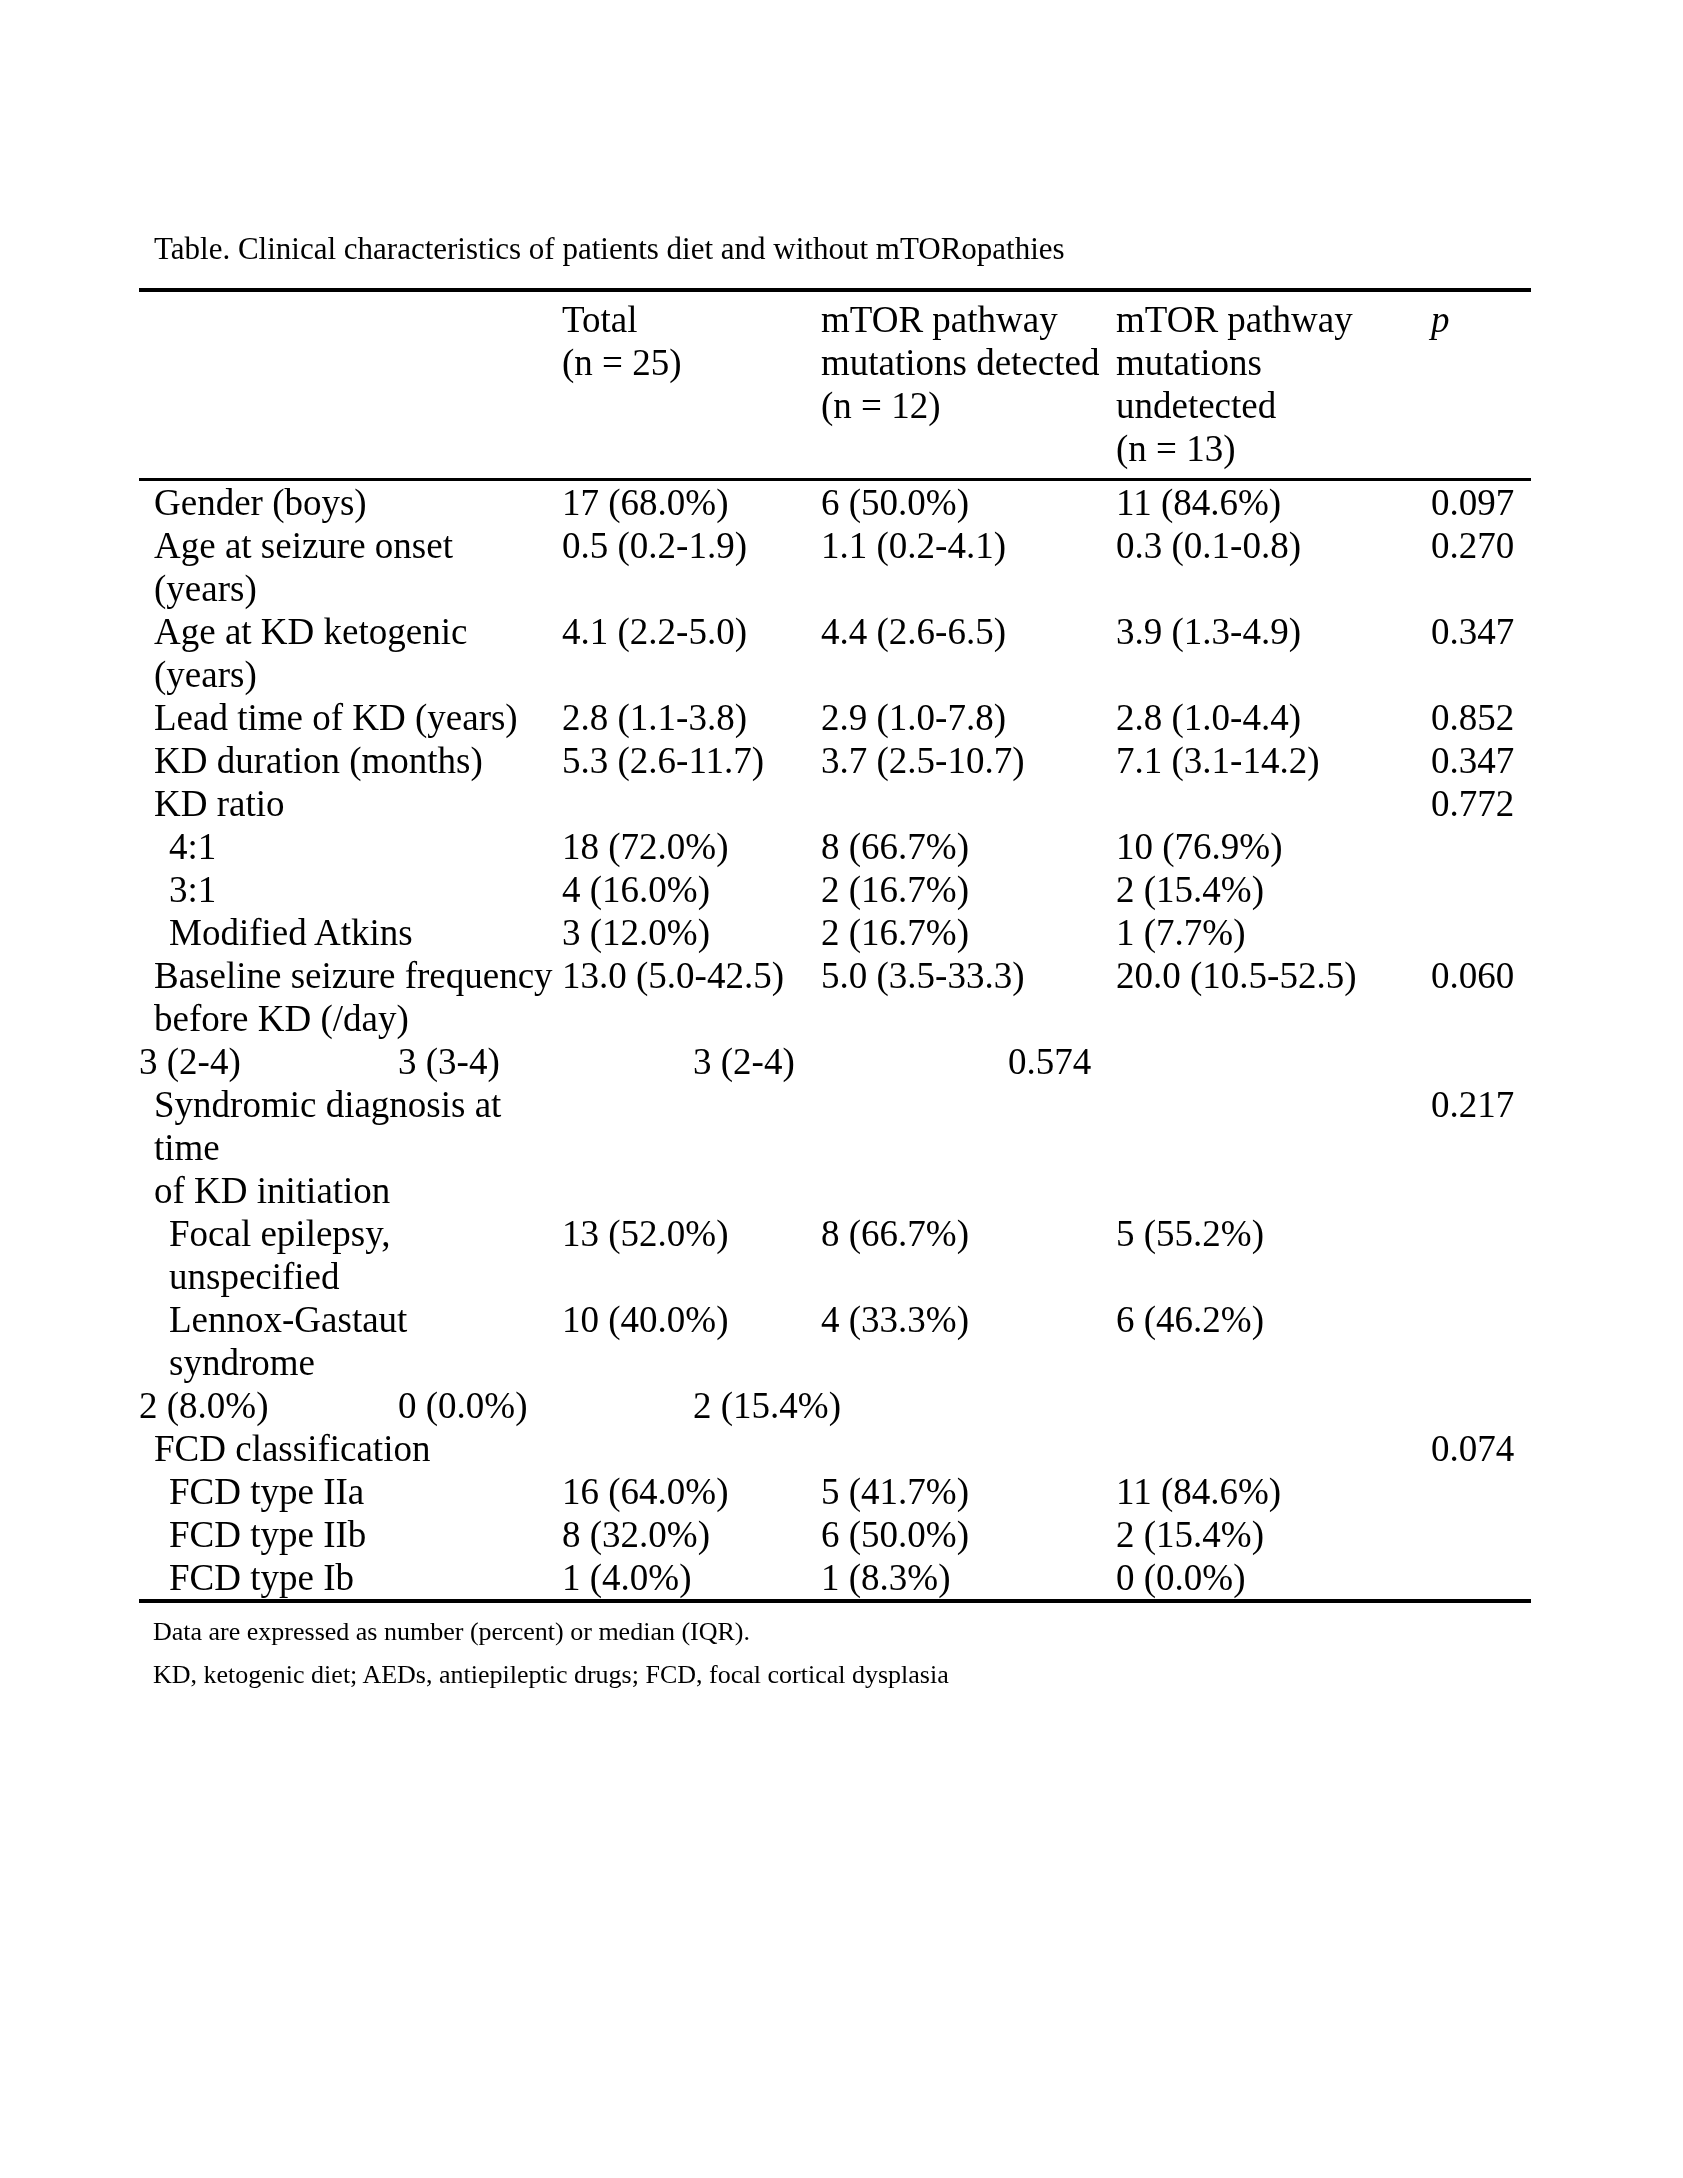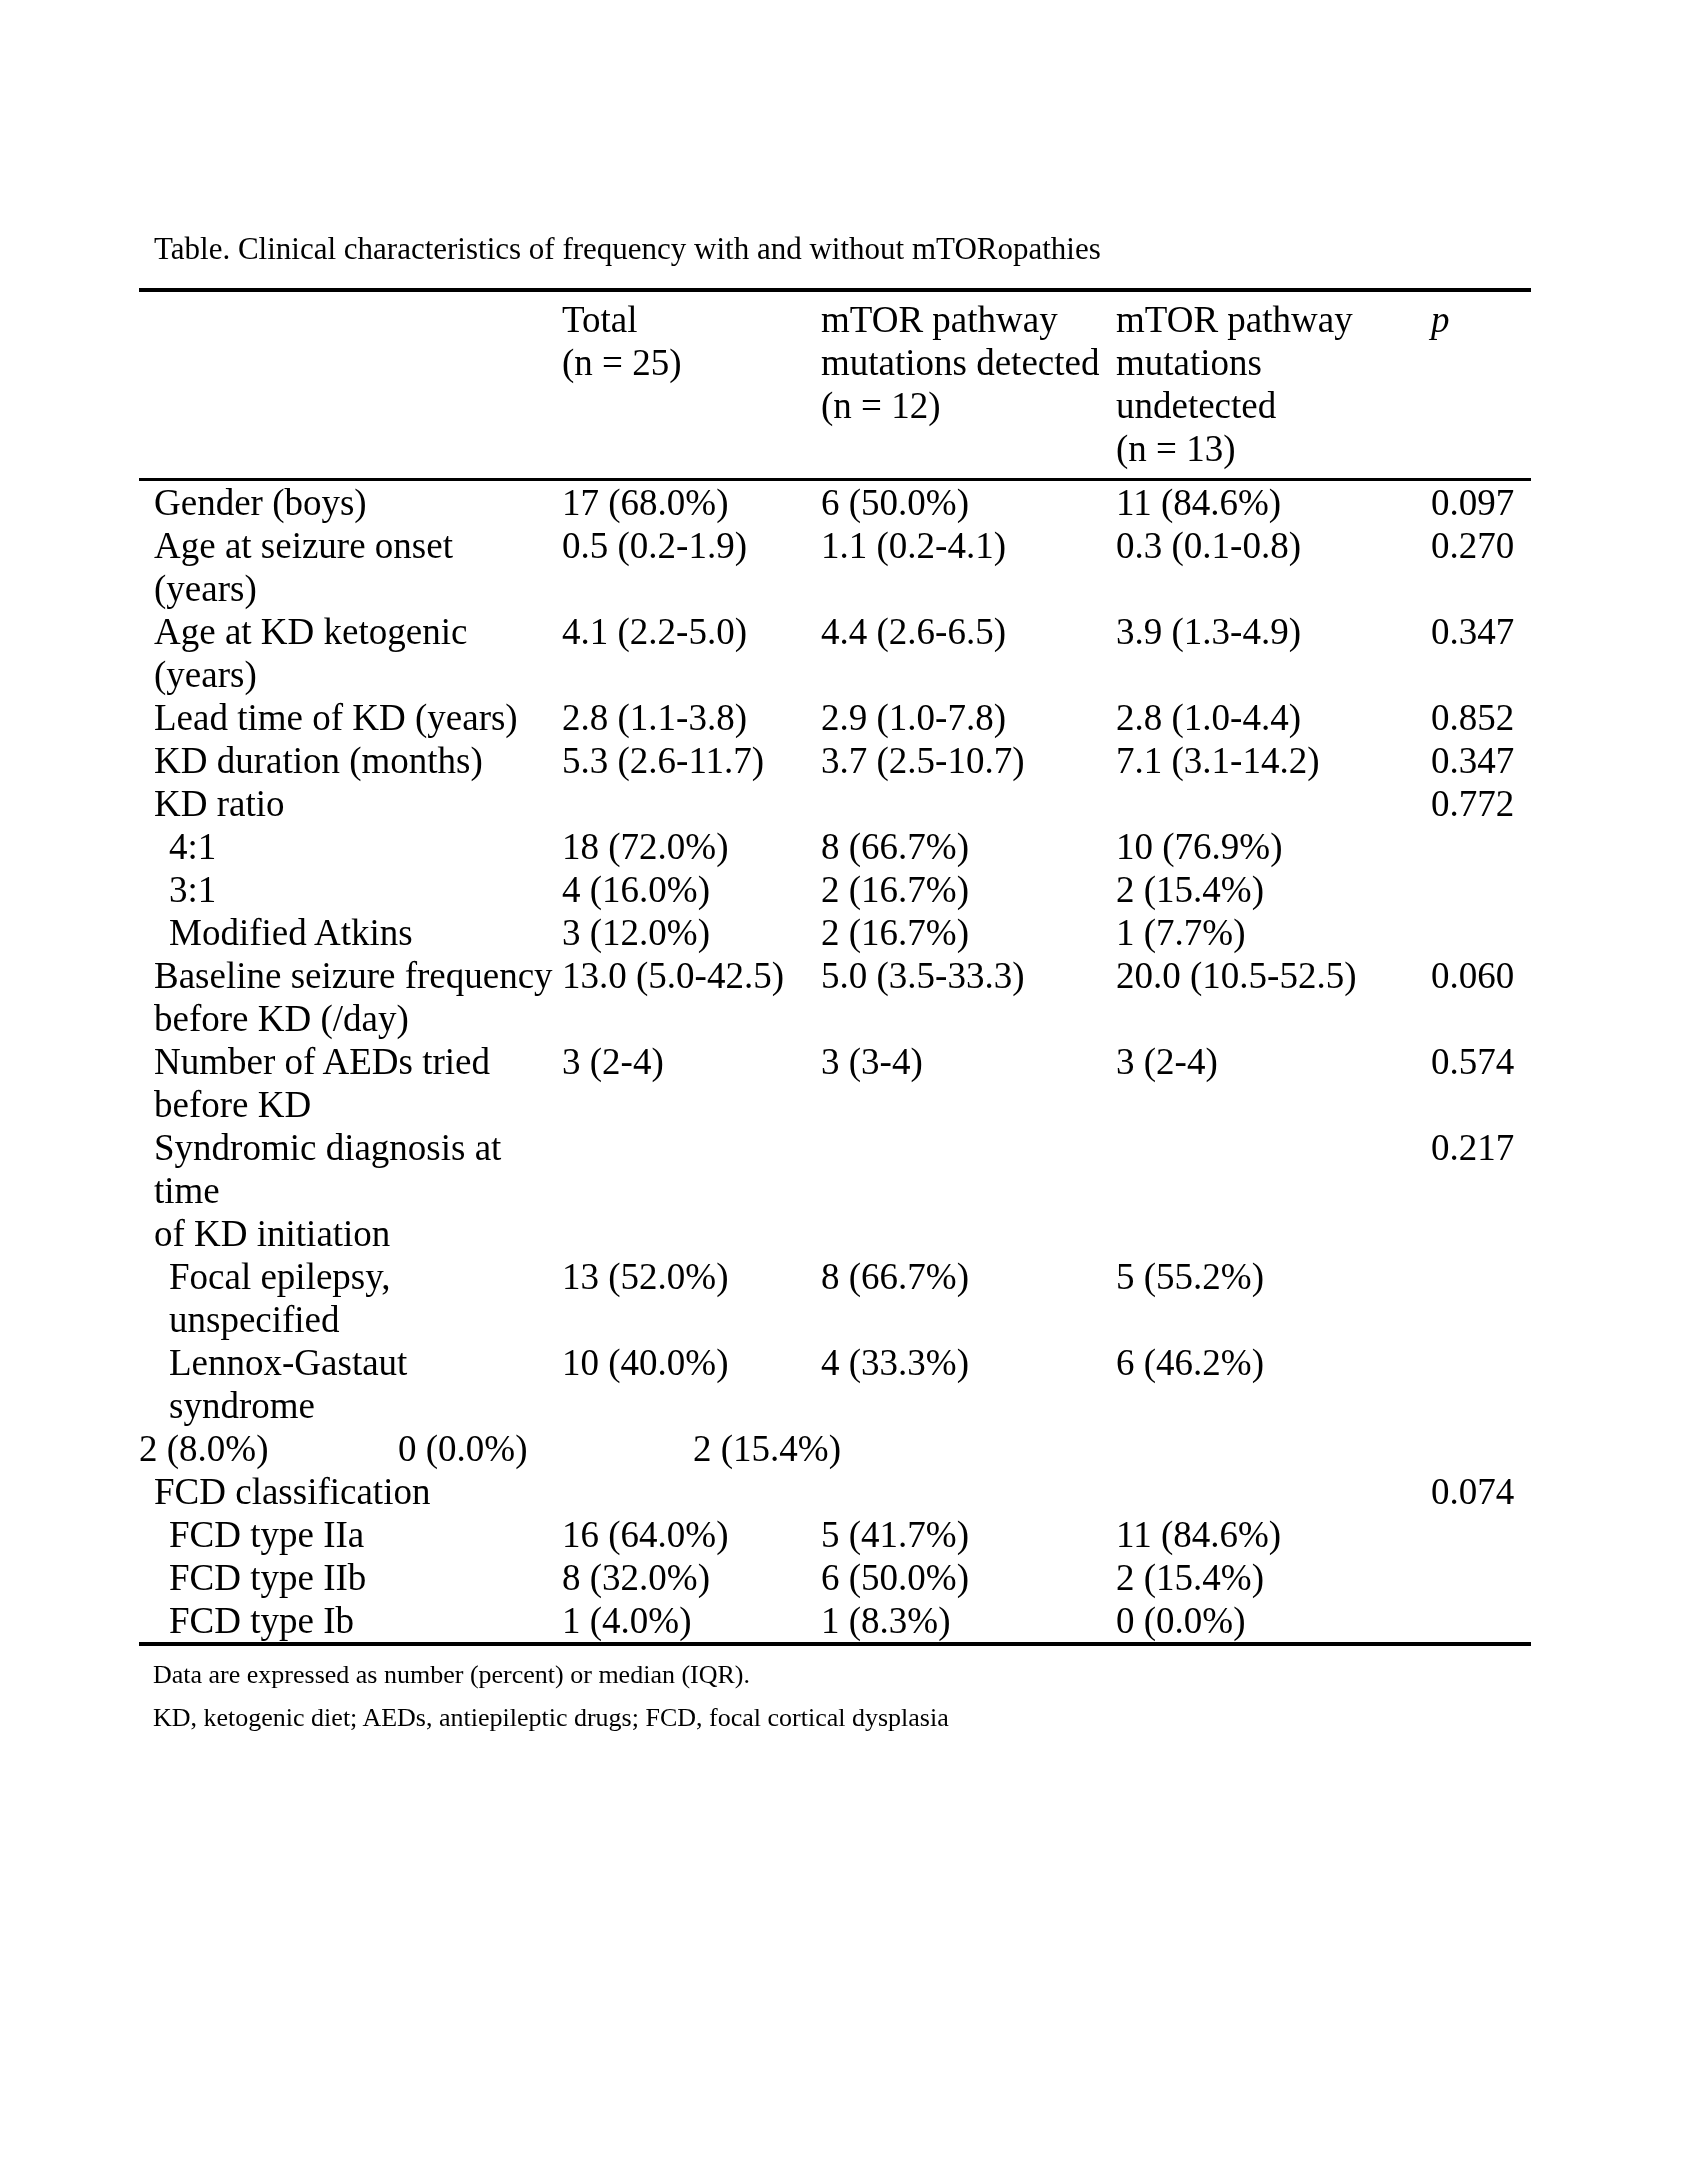--- a/index.html
+++ b/index.html
@@ -66,21 +66,21 @@
     line-height: 43px;
   }
   .footnote { white-space: pre-line; }
 </style>
 </head>
 <body>
 
 <div class="page">
   <div class="content">
 
-    <div class="caption">Table. Clinical characteristics of frequency with and without mTORopathies</div>
+    <div class="caption">Table. Clinical characteristics of patients diet and without mTORopathies</div>
 
     <div class="ctable">
 
       <div class="thead">
         <div class="cell c0"></div>
         <div class="cell c1">Total
 (n = 25)</div>
         <div class="cell c2">mTOR pathway
 mutations detected
 (n = 12)</div>
@@ -166,22 +166,20 @@
   <div class="trow">
     <div class="cell c0">Baseline seizure frequency
 before KD (/day)</div>
     <div class="cell c1">13.0 (5.0-42.5)</div>
     <div class="cell c2">5.0 (3.5-33.3)</div>
     <div class="cell c3">20.0 (10.5-52.5)</div>
     <div class="cell c4">0.060</div>
   </div>
 
   <div class="trow">
-    <div class="cell c0">Number of AEDs tried
-before KD</div>
     <div class="cell c1">3 (2-4)</div>
     <div class="cell c2">3 (3-4)</div>
     <div class="cell c3">3 (2-4)</div>
     <div class="cell c4">0.574</div>
   </div>
 
   <div class="trow">
     <div class="cell c0">Syndromic diagnosis at time
 of KD initiation</div>
     <div class="cell c1"></div>

